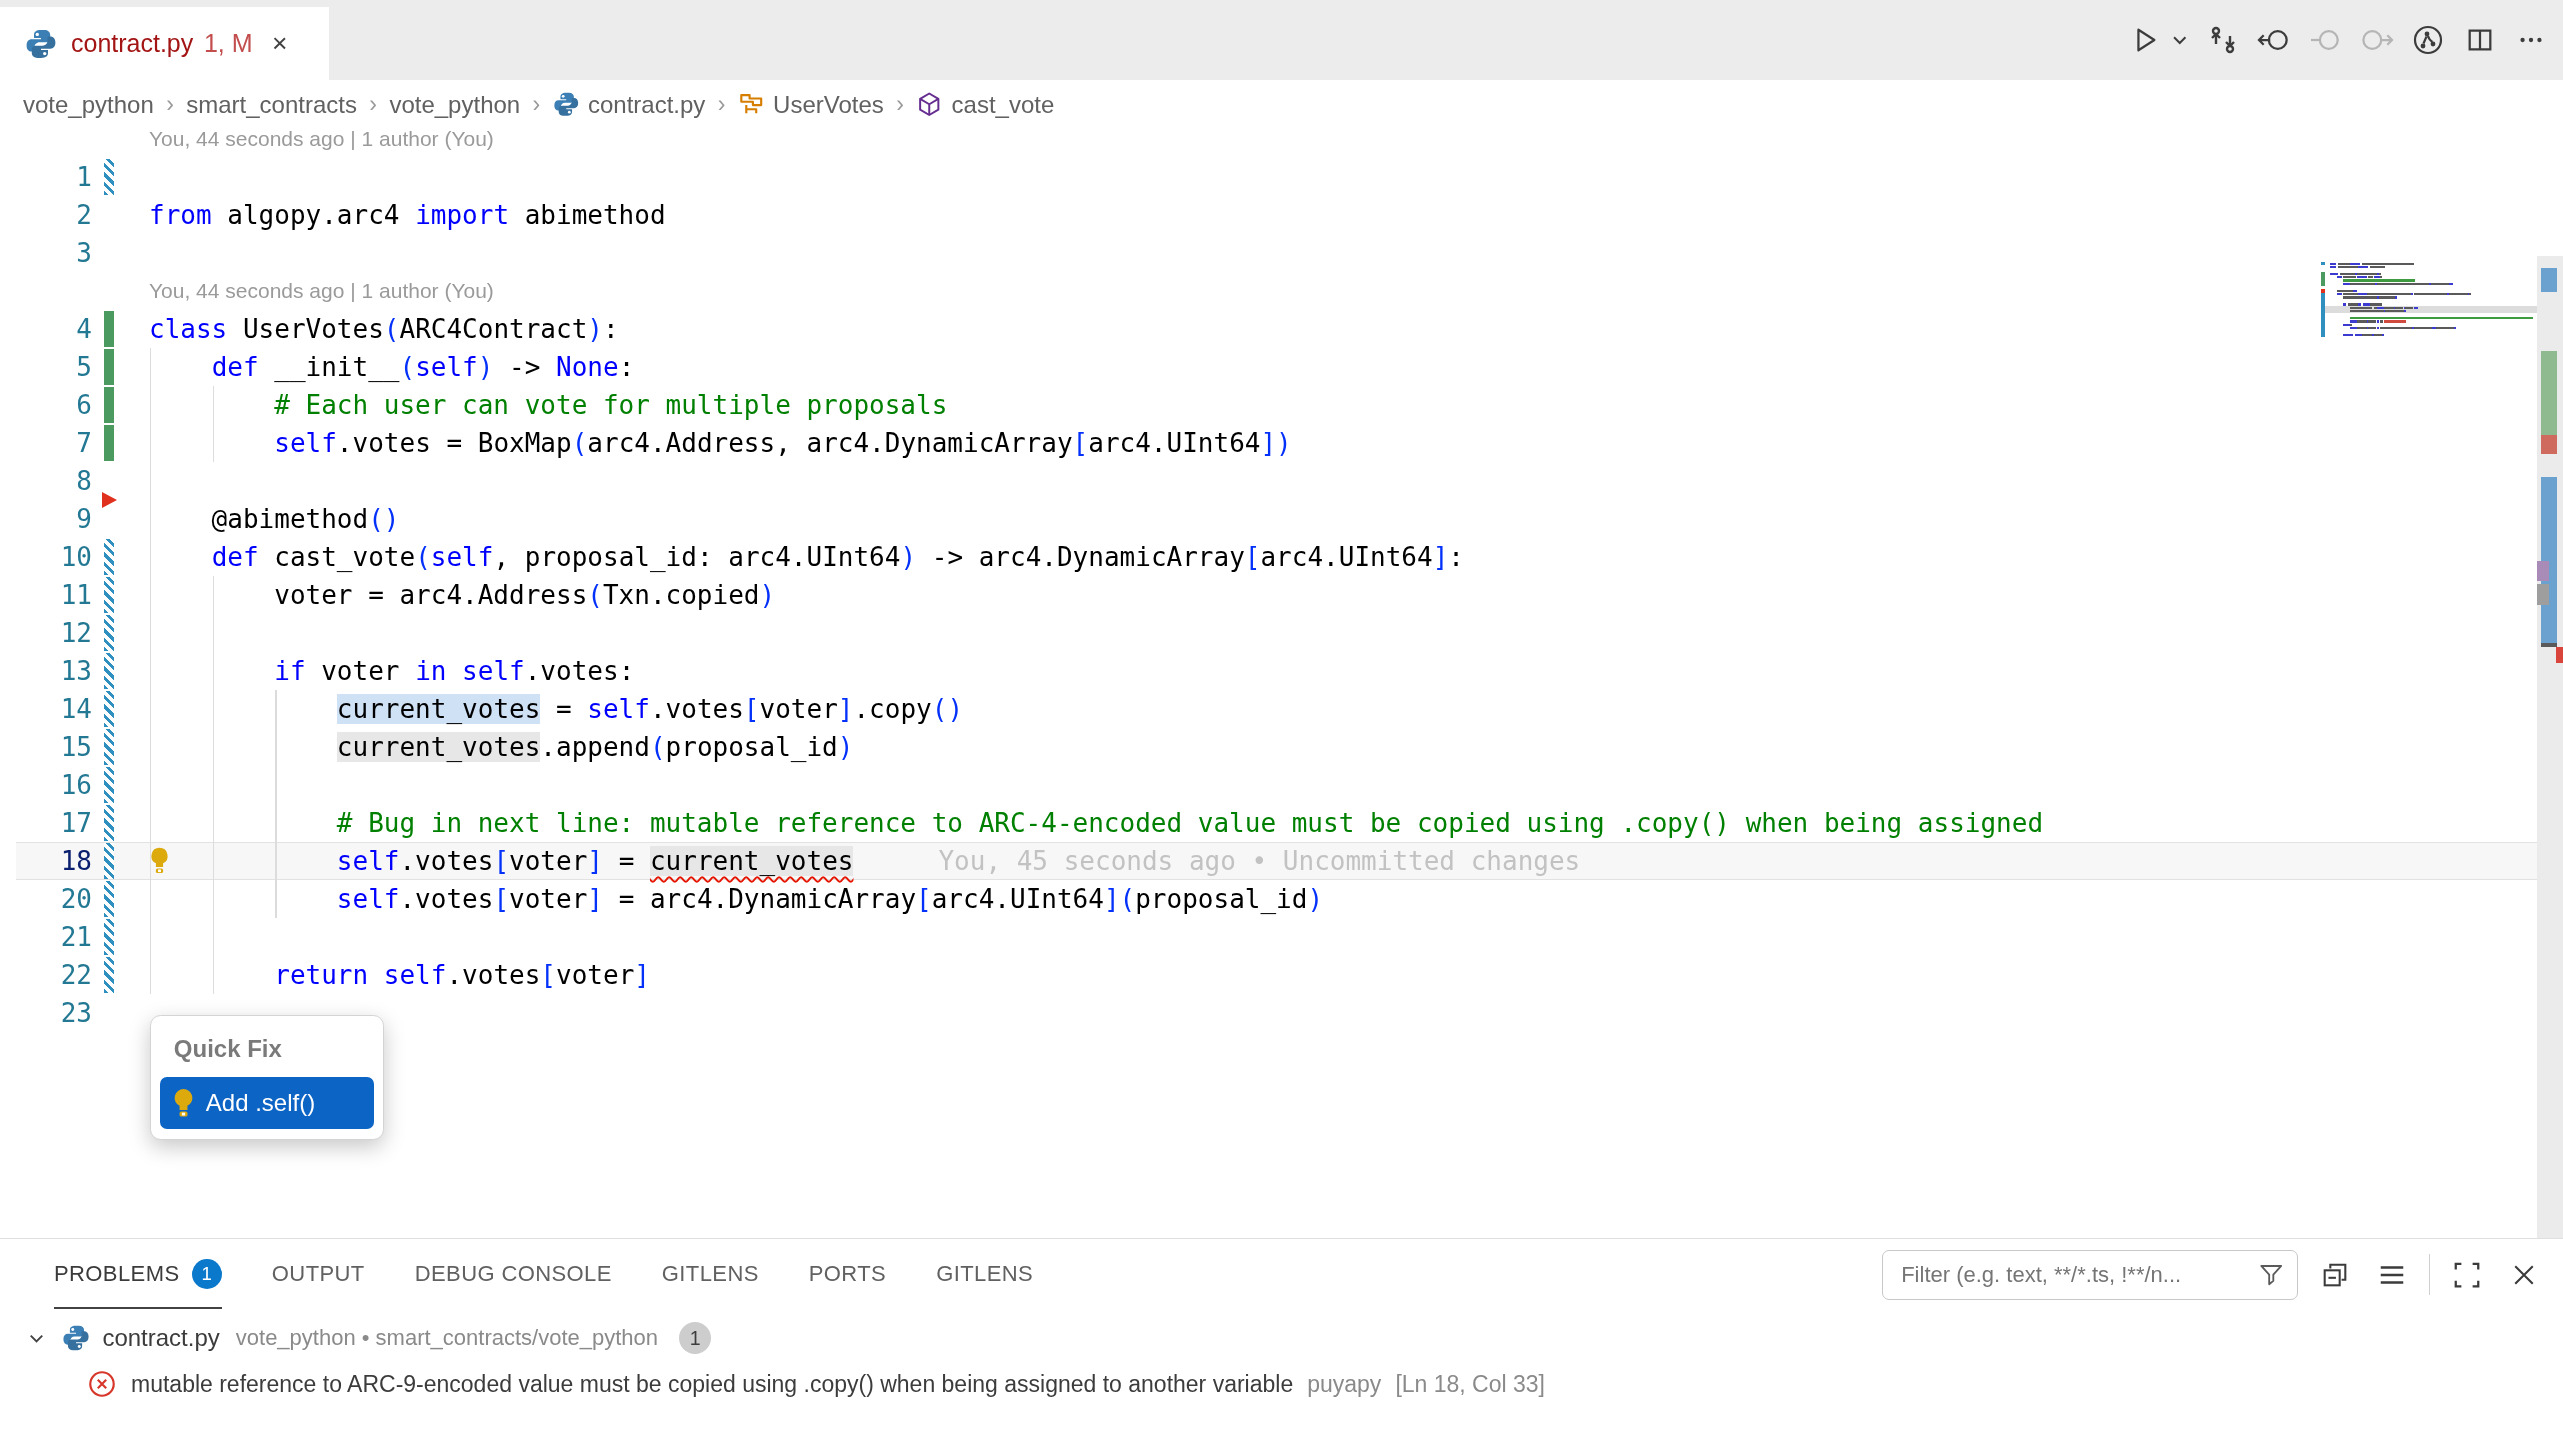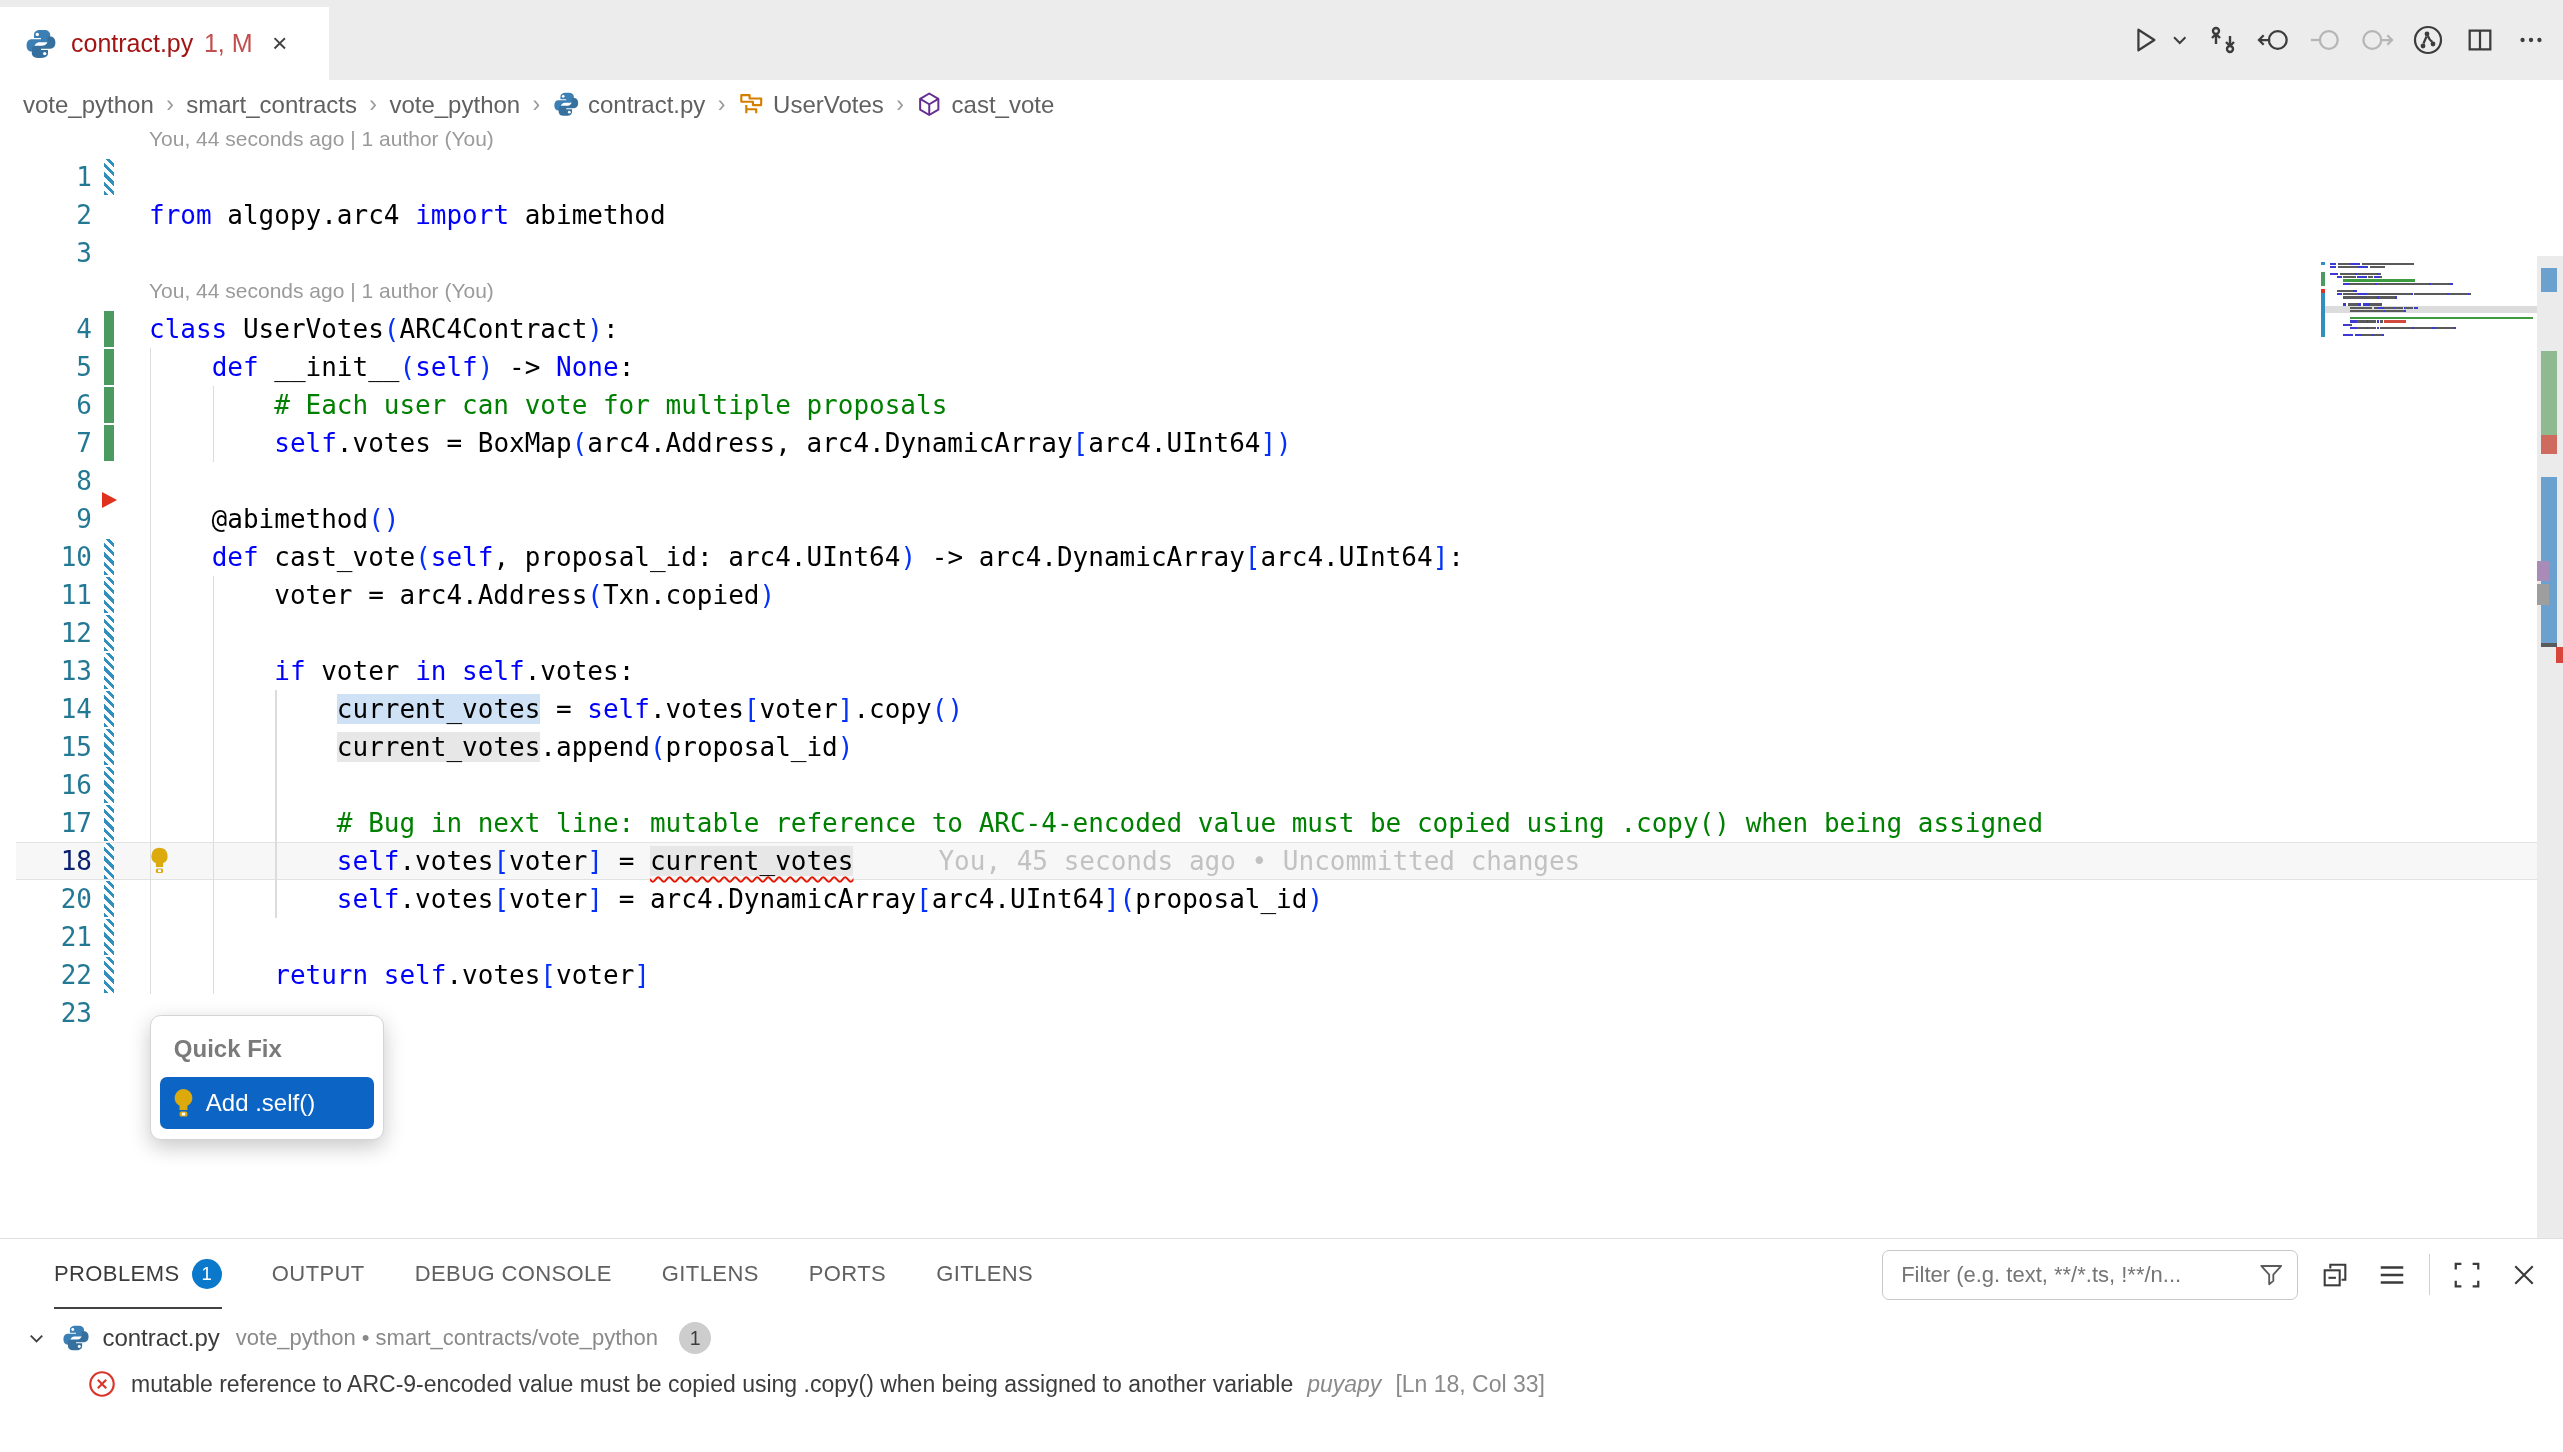--- a/index.html
+++ b/index.html
@@ -75,21 +75,21 @@
   .pr-icn{width:39px;height:39px;display:flex;align-items:center;justify-content:center;cursor:pointer;}
   .vsep{width:0.9px;height:41px;background:#d0d0d0;}
   .problems{padding-top:5.3px;}
   .prob-file{display:flex;align-items:center;height:46px;padding-left:25px;font-size:24px;cursor:pointer;}
   .prob-file .fname{color:#3c3c3c;margin-left:12.4px;}
   .prob-file .fpath{color:#8a8a8a;font-size:22px;margin-left:16px;}
   .prob-file .fcount{margin-left:21px;min-width:32px;height:32px;border-radius:16px;background:#cdcdcd;color:#3c3c3c;
     font-size:19.5px;display:flex;align-items:center;justify-content:center;}
   .prob-item{display:flex;align-items:center;height:46px;padding-left:87px;font-size:23px;cursor:pointer;}
   .prob-item .msg{color:#3c3c3c;margin-left:14px;}
-  .prob-item .src{color:#8a8a8a;margin-left:14px;font-style:italic;}
+  .prob-item .src{color:#8a8a8a;margin-left:14px;}
   .prob-item .loc{color:#8a8a8a;margin-left:14px;}
   svg{display:block;}
 </style>
 </head>
 <body>
 
 <svg width="0" height="0" style="position:absolute">
   <defs>
     <g id="pylogo">
       <path fill="#3b7fb5" d="M15.9 2c-5 0-6.9 2.1-6.9 4.9V10h7v1.2H6.6c-2.9 0-5 2.2-5 6.2s2.1 6.2 5 6.2h2.8v-4.2c0-2.9 2.2-5.2 5.1-5.2h6.8c2.4 0 3.9-1.6 3.9-4V6.9C25.2 4.1 22.9 2 19.4 2h-3.5z"></path>

